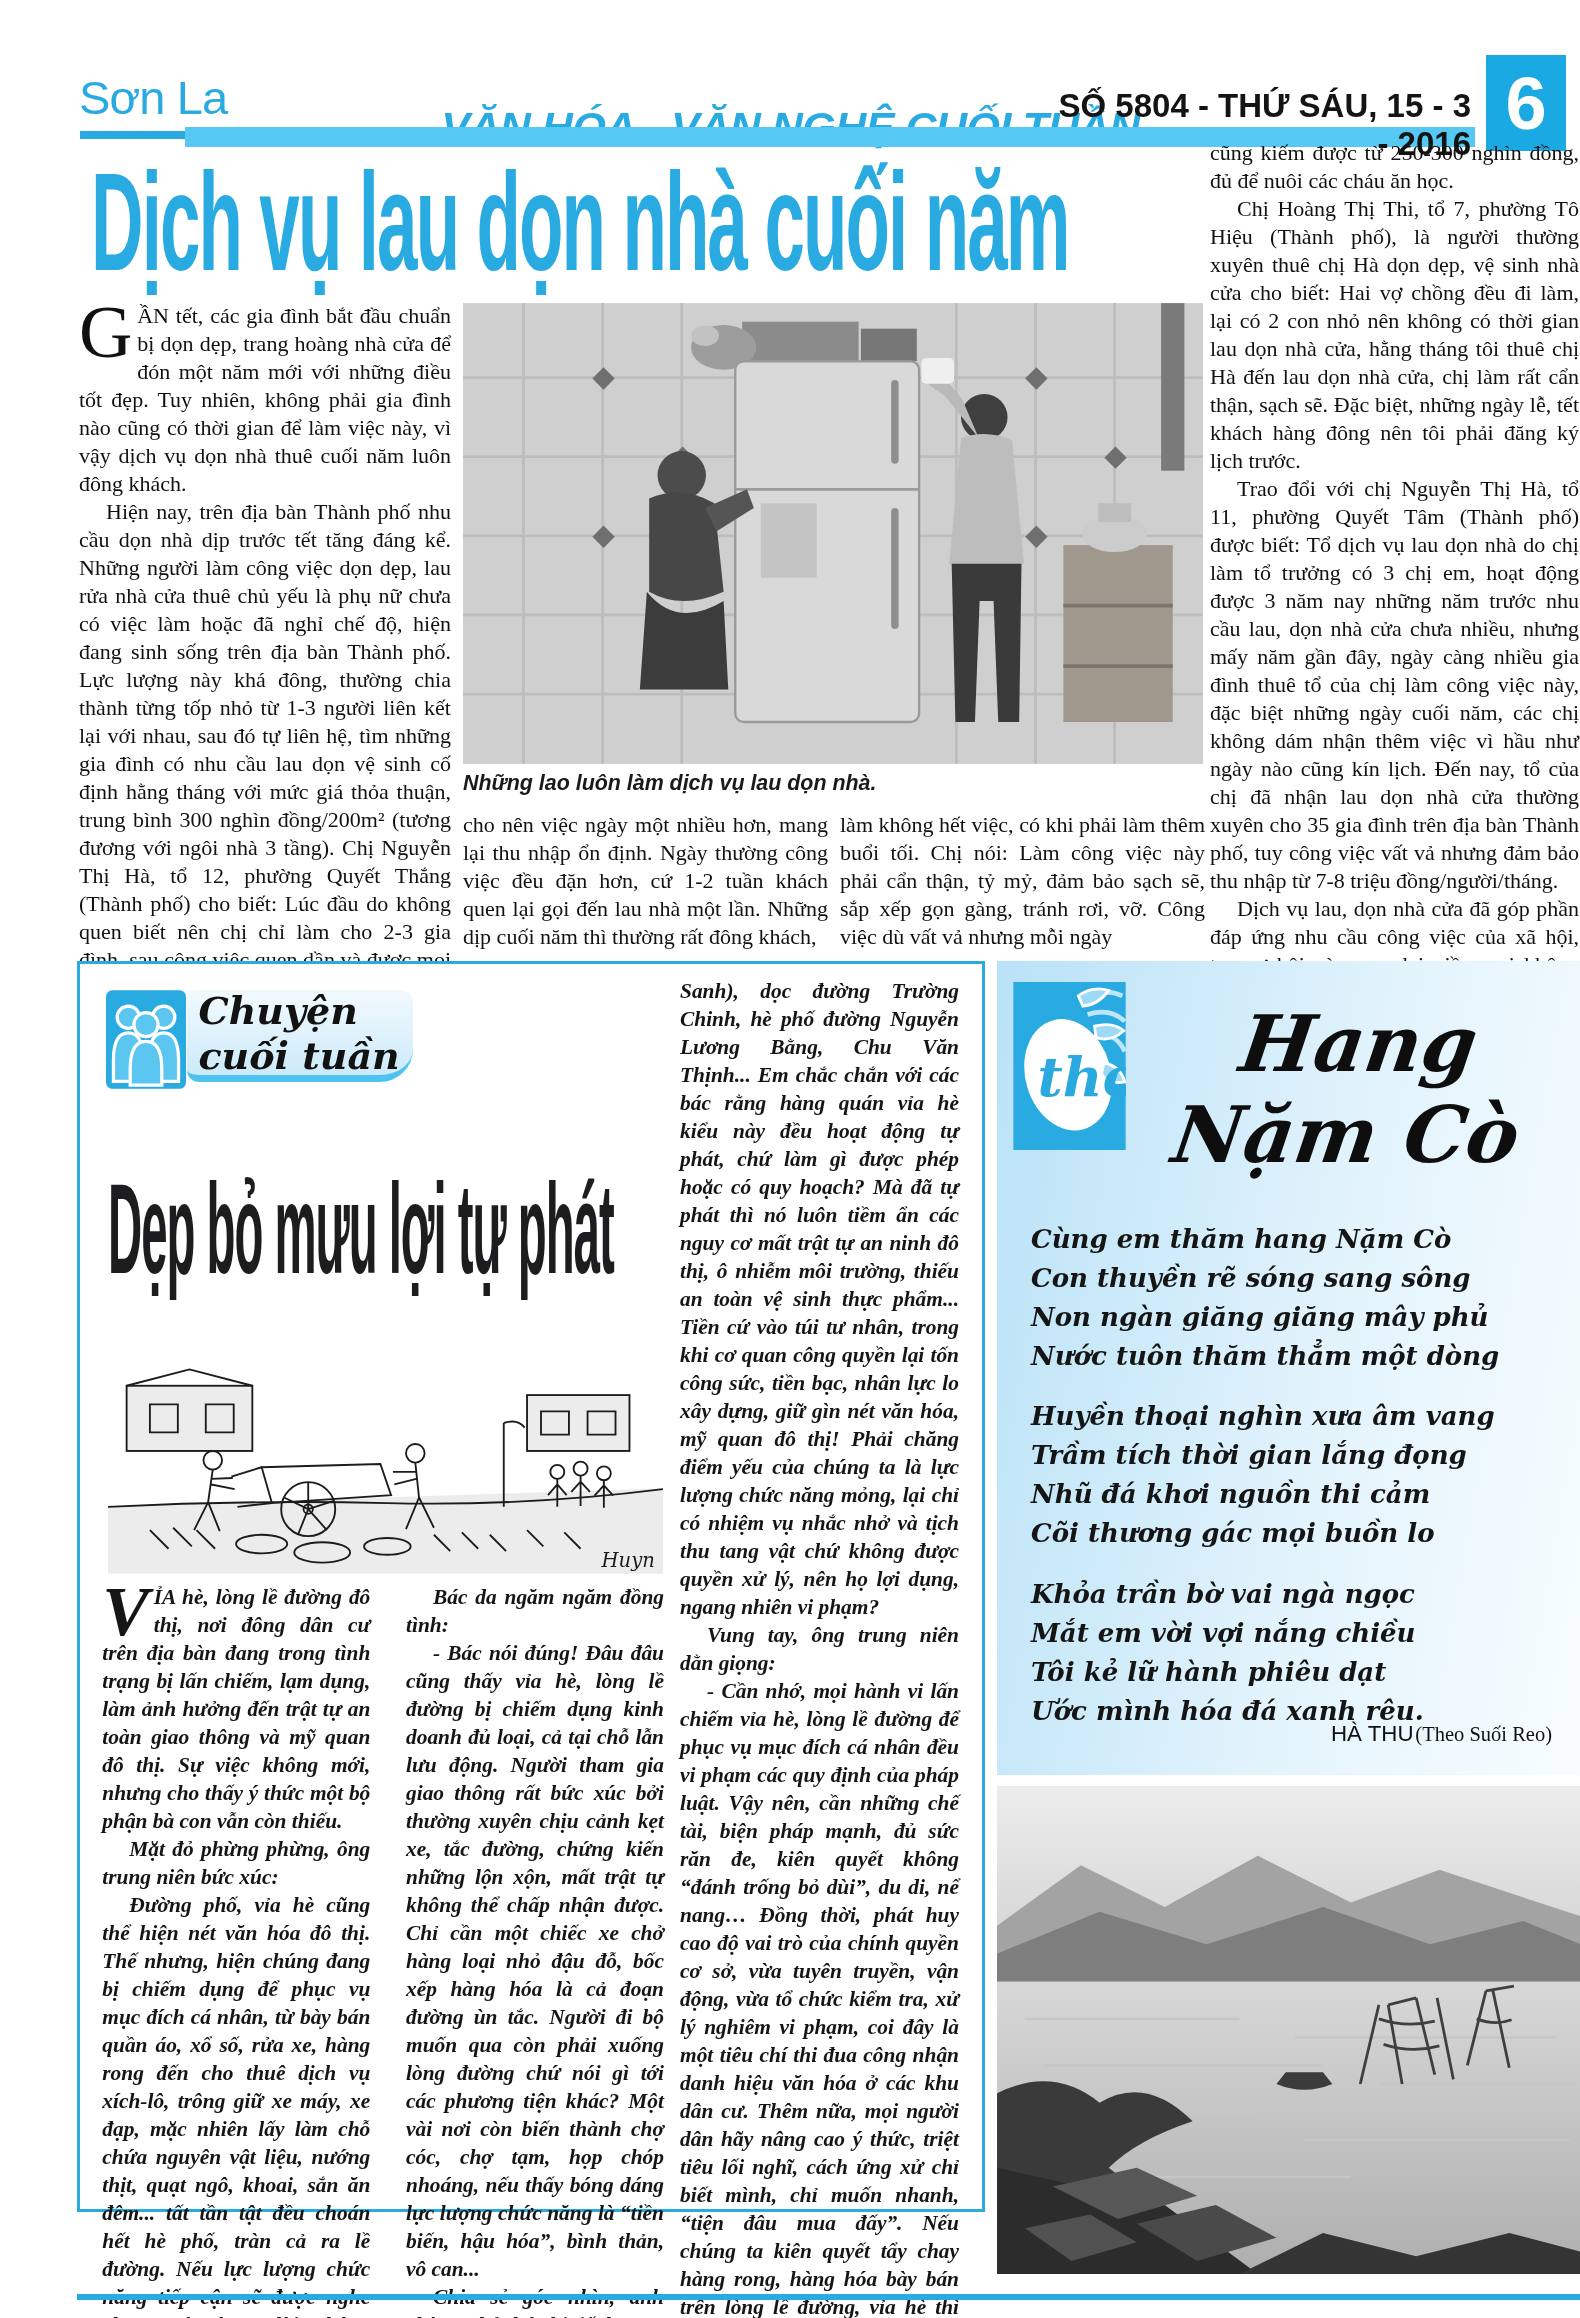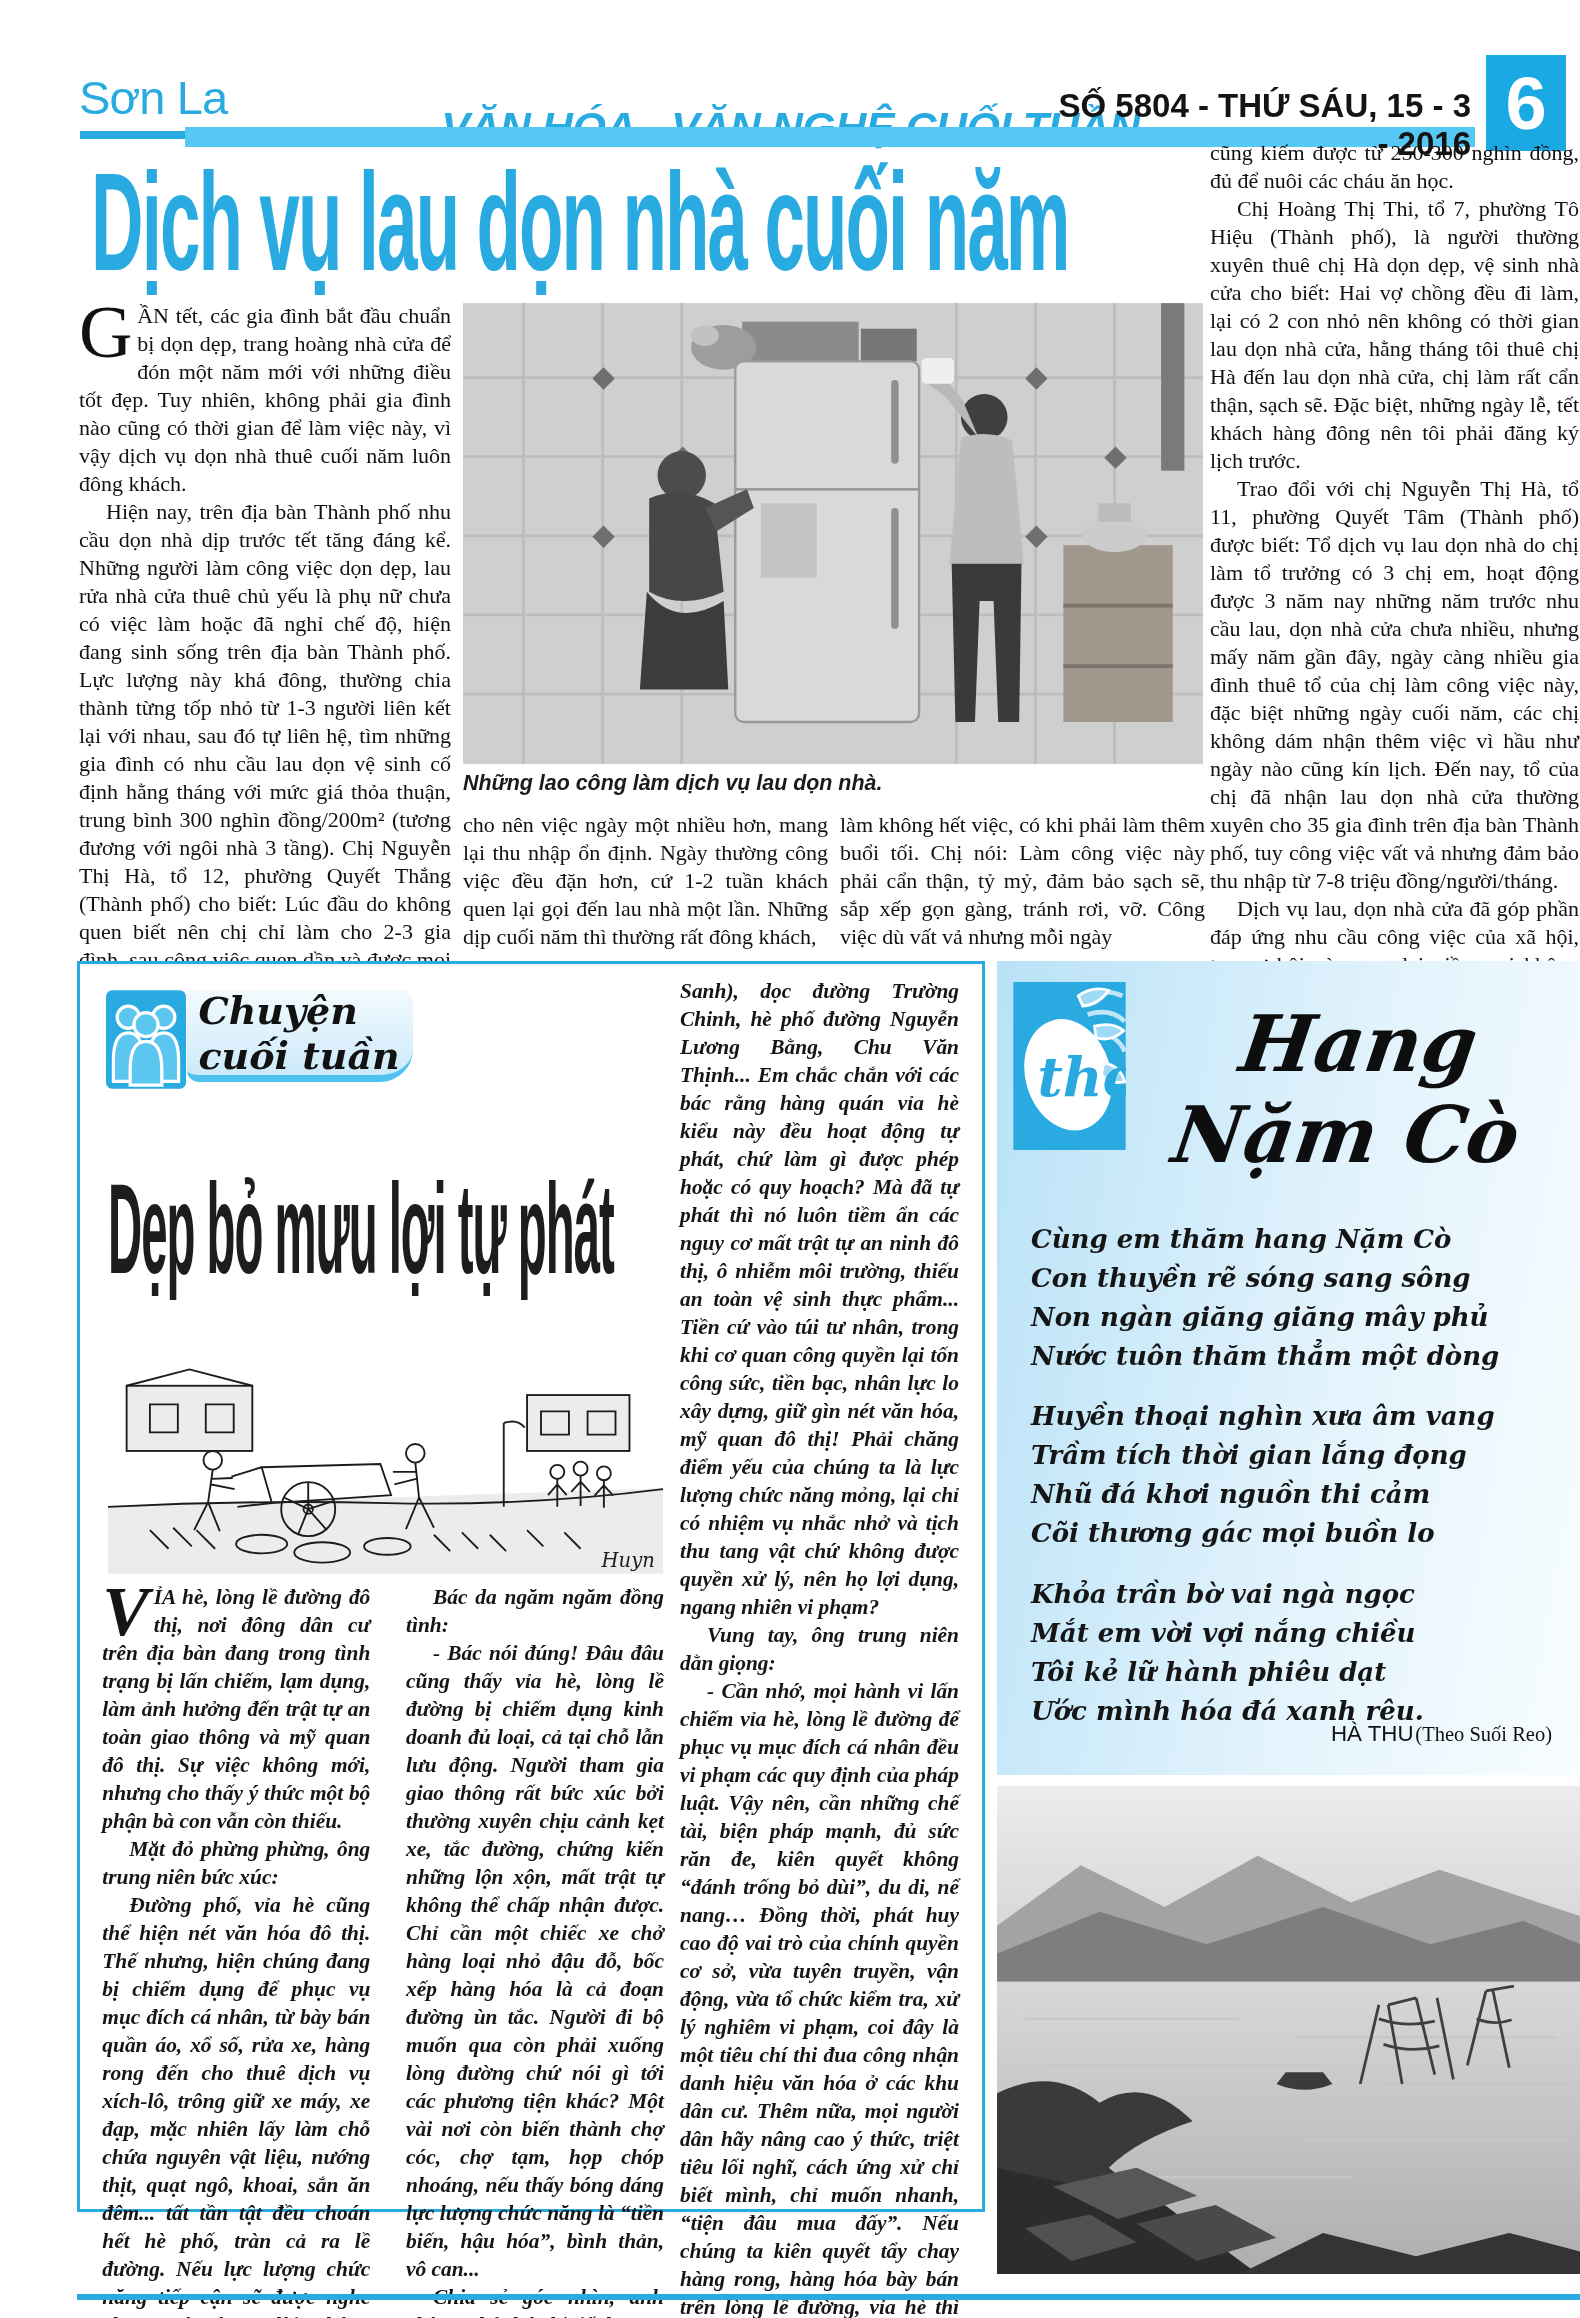--- a/index.html
+++ b/index.html
@@ -130,21 +130,21 @@
       <path d="M1070 290 Q1125 270 1180 295 L1205 560 Q1120 600 1045 560 Z" fill="#bdbdbd"></path>
       <path d="M1050 560 H1200 L1195 900 H1150 L1140 640 L1110 640 L1100 900 H1058 Z" fill="#3a3a3a"></path>
 
       <rect x="1290" y="520" width="235" height="380" fill="#a0988c"></rect>
       <line x1="1290" y1="650" x2="1525" y2="650" stroke="#7c756b" stroke-width="8"></line>
       <line x1="1290" y1="780" x2="1525" y2="780" stroke="#7c756b" stroke-width="8"></line>
       <ellipse cx="1400" cy="495" rx="70" ry="40" fill="#cccccc"></ellipse>
       <rect x="1365" y="430" width="70" height="40" fill="#bdbdbd"></rect>
     </svg>
   </div>
-  <div class="caption">Những lao công làm dịch vụ lau dọn nhà.</div>
+  <div class="caption">Những lao luôn làm dịch vụ lau dọn nhà.</div>
 
   <div class="bodycol" style="left:463px;top:811px;width:365px;">
     <p class="para">cho nên việc ngày một nhiều hơn, mang lại thu nhập ổn định. Ngày thường công việc đều đặn hơn, cứ 1-2 tuần khách quen lại gọi đến lau nhà một lần. Những dịp cuối năm thì thường rất đông khách,</p>
   </div>
   <div class="bodycol" style="left:840px;top:811px;width:365px;">
     <p class="para">làm không hết việc, có khi phải làm thêm buổi tối. Chị nói: Làm công việc này phải cẩn thận, tỷ mỷ, đảm bảo sạch sẽ, sắp xếp gọn gàng, tránh rơi, vỡ. Công việc dù vất vả nhưng mỗi ngày</p>
   </div>
 
   <div class="bodycol" style="left:1210px;top:139px;width:369px;">
     <p class="para">cũng kiếm được từ 250-300 nghìn đồng, đủ để nuôi các cháu ăn học.</p>

